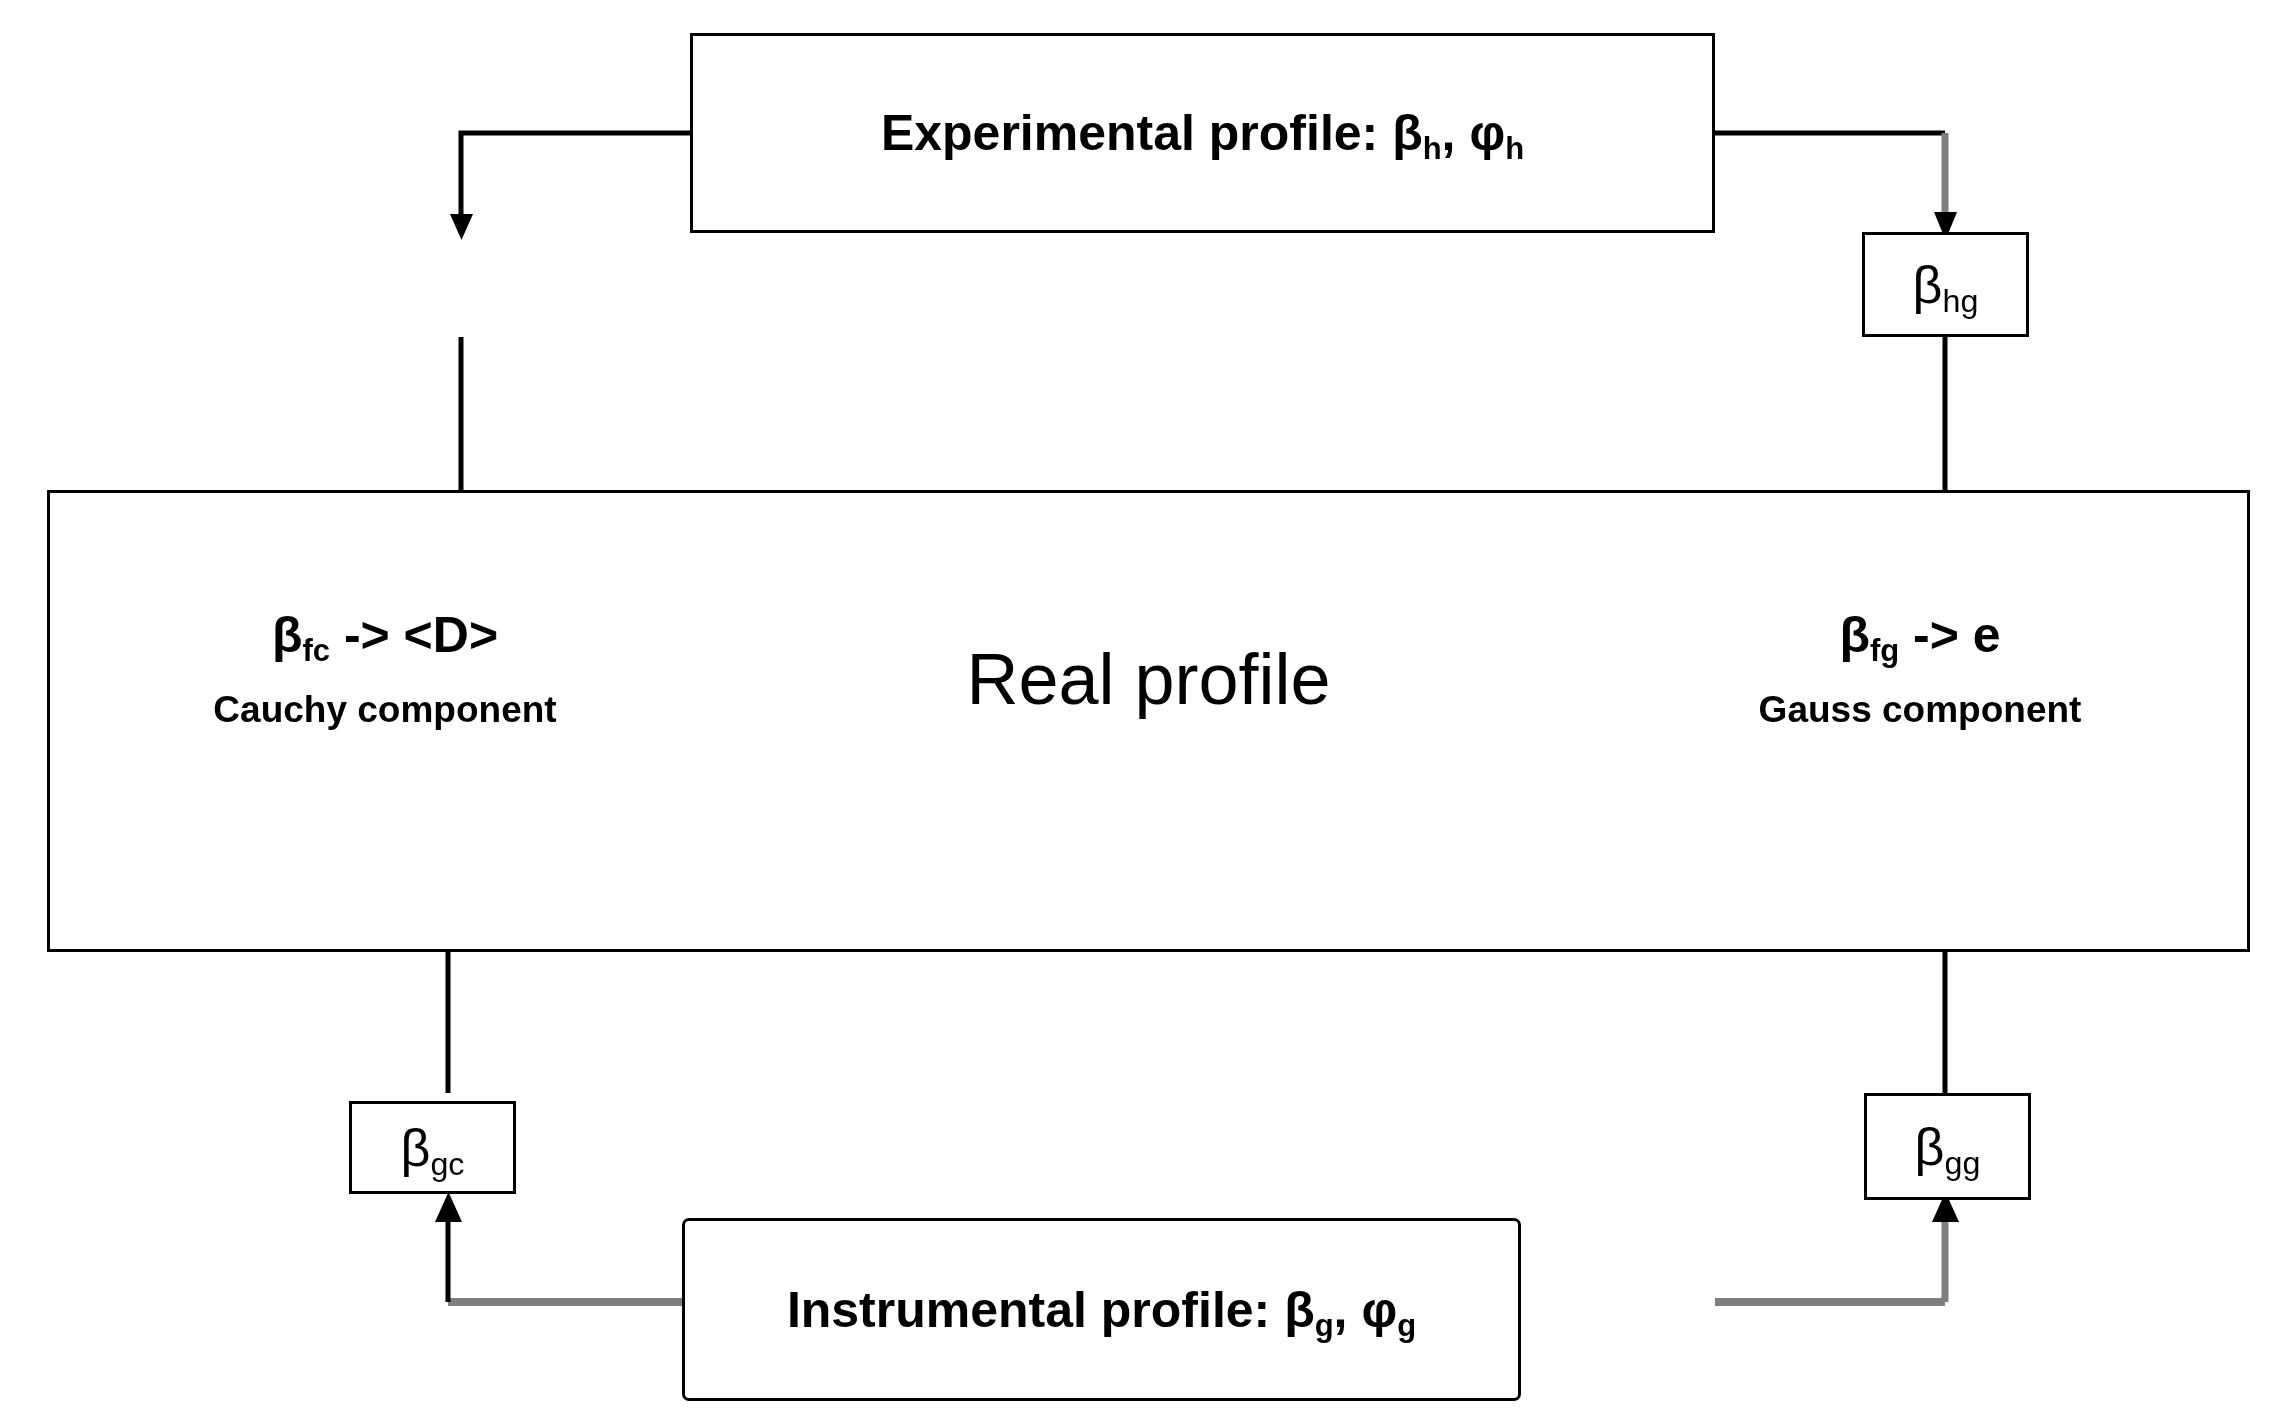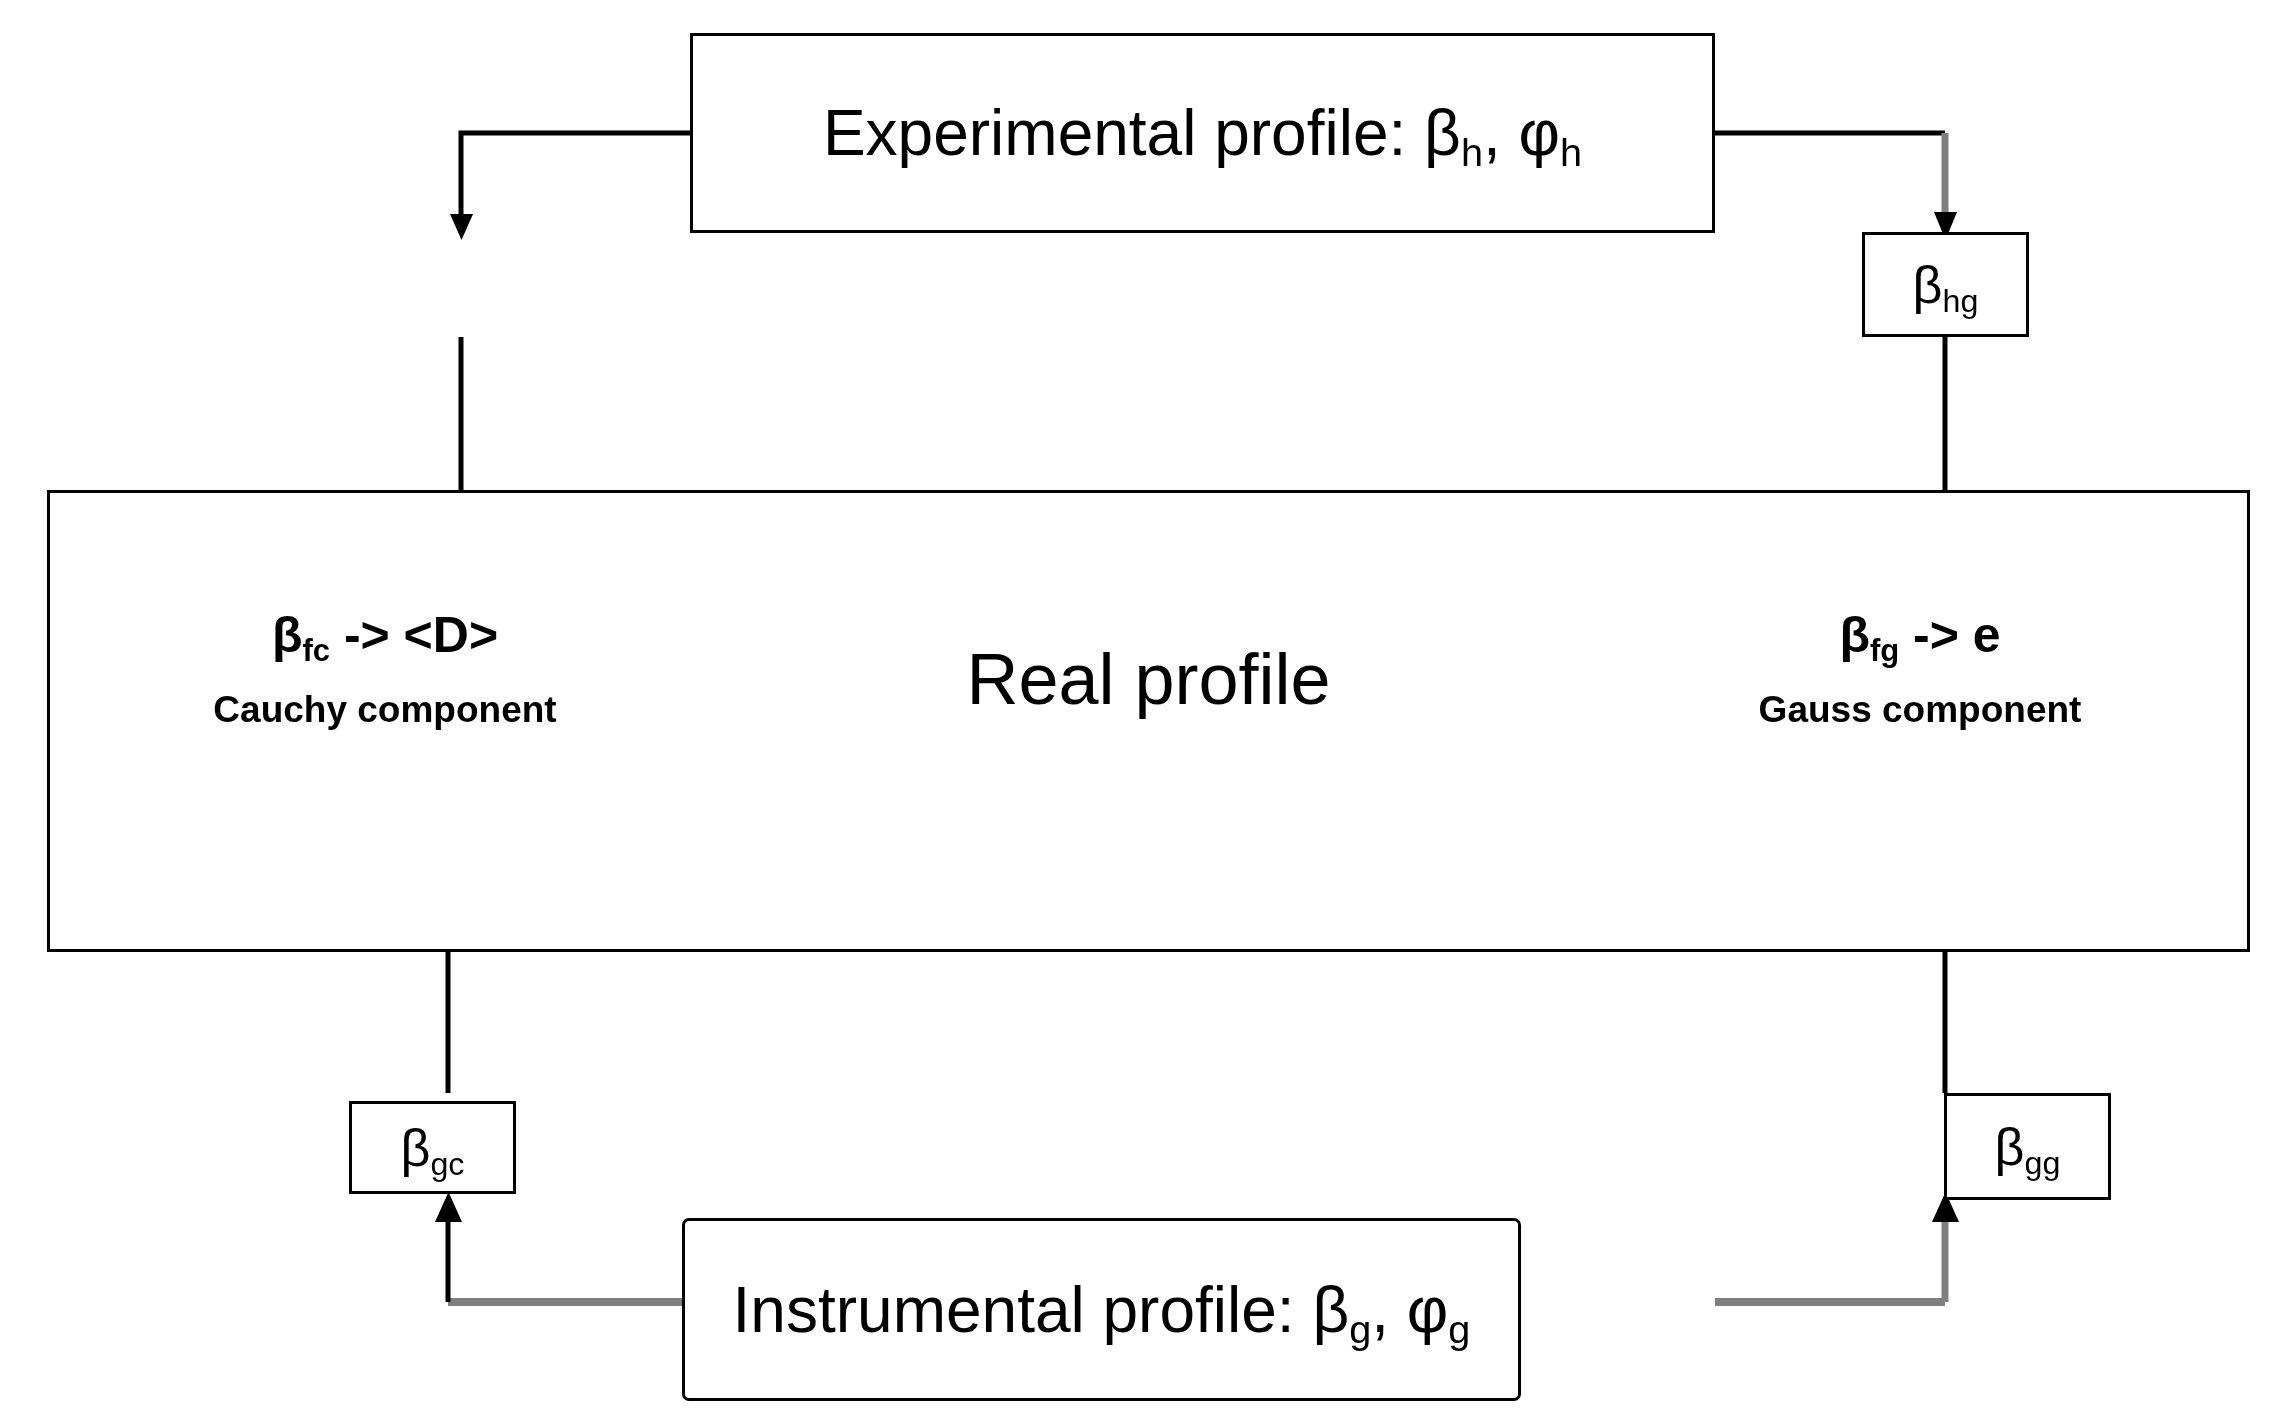--- a/index.html
+++ b/index.html
@@ -35,21 +35,21 @@
     align-items: center;
     justify-content: center;
     z-index: 3;
   }
   .node-text {
     font-family: "Liberation Sans", sans-serif;
     color: #000000;
     white-space: nowrap;
     line-height: 1;
   }
-  .big-text  { font-size: 64px; }
+  .big-text  { font-size: 50px; font-weight: bold; }
   .small-text{ font-size: 52px; }
   sub {
     font-size: 0.62em;
     vertical-align: -0.28em;
     line-height: 0;
   }
 
   
   #box-experimental {
     left: 690px; top: 33px; width: 1025px; height: 200px;
@@ -58,21 +58,21 @@
     left: 47px; top: 490px; width: 2203px; height: 462px;
     display: block;
     padding-left: 24px;
   }
   #box-instrumental {
     left: 682px; top: 1218px; width: 839px; height: 183px; border-radius: 7px;
   }
   #box-beta-hc { left: 378px; top: 232px; width: 167px; height: 105px; }
   #box-beta-hg { left: 1862px; top: 232px; width: 167px; height: 105px; }
   #box-beta-gc { left: 349px; top: 1093px; width: 167px; height: 93px; margin-top: 8px; }
-  #box-beta-gg { left: 1944px; top: 1093px; width: 167px; height: 107px; }
+  #box-beta-gg { left: 1864px; top: 1093px; width: 167px; height: 107px; }
 
   #real-title {
     position: absolute;
     left: 0; right: 0;
     top: 150px;
     text-align: center;
     font-size: 72px;
   }
   .side-label {
     position: absolute;

